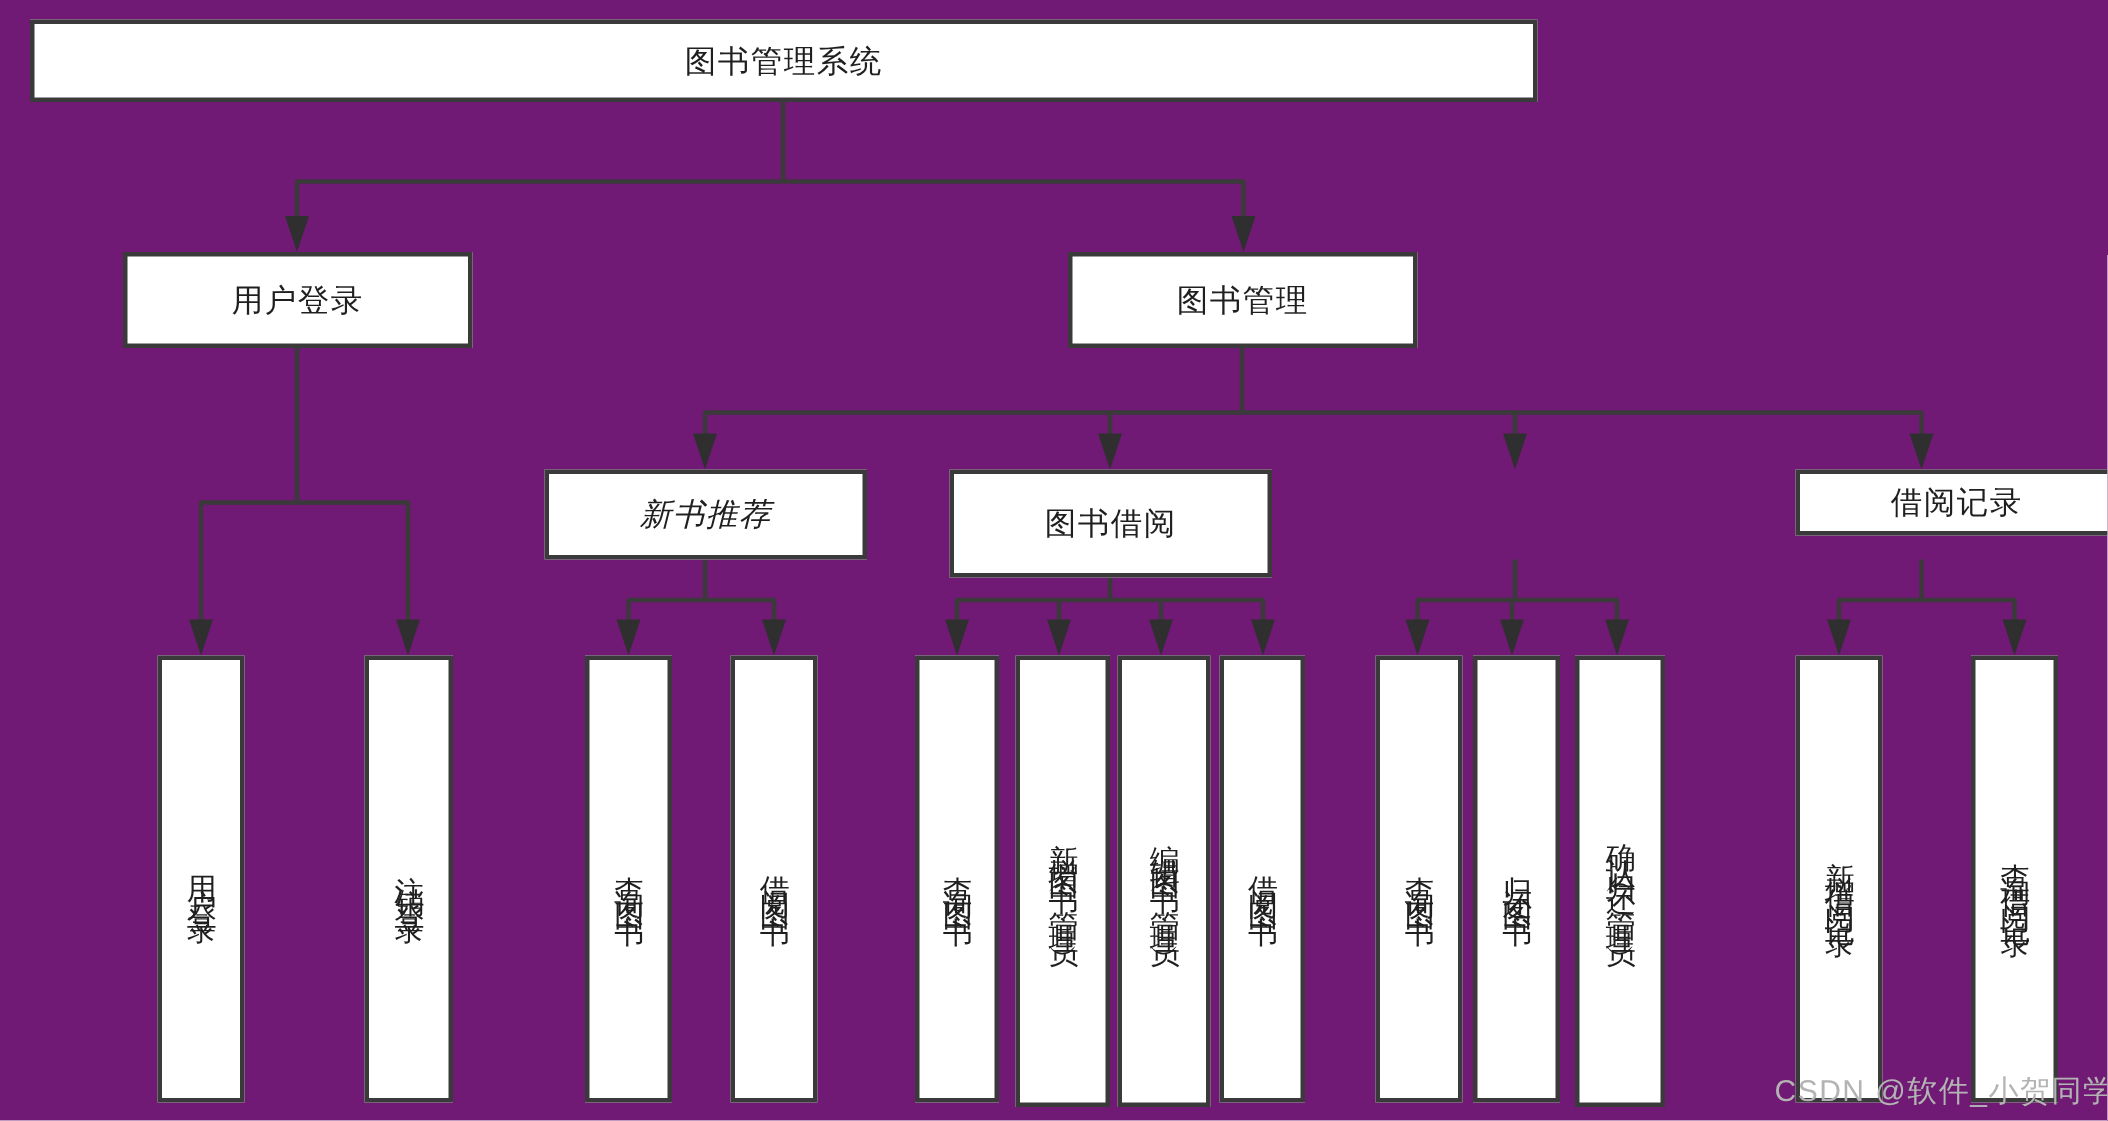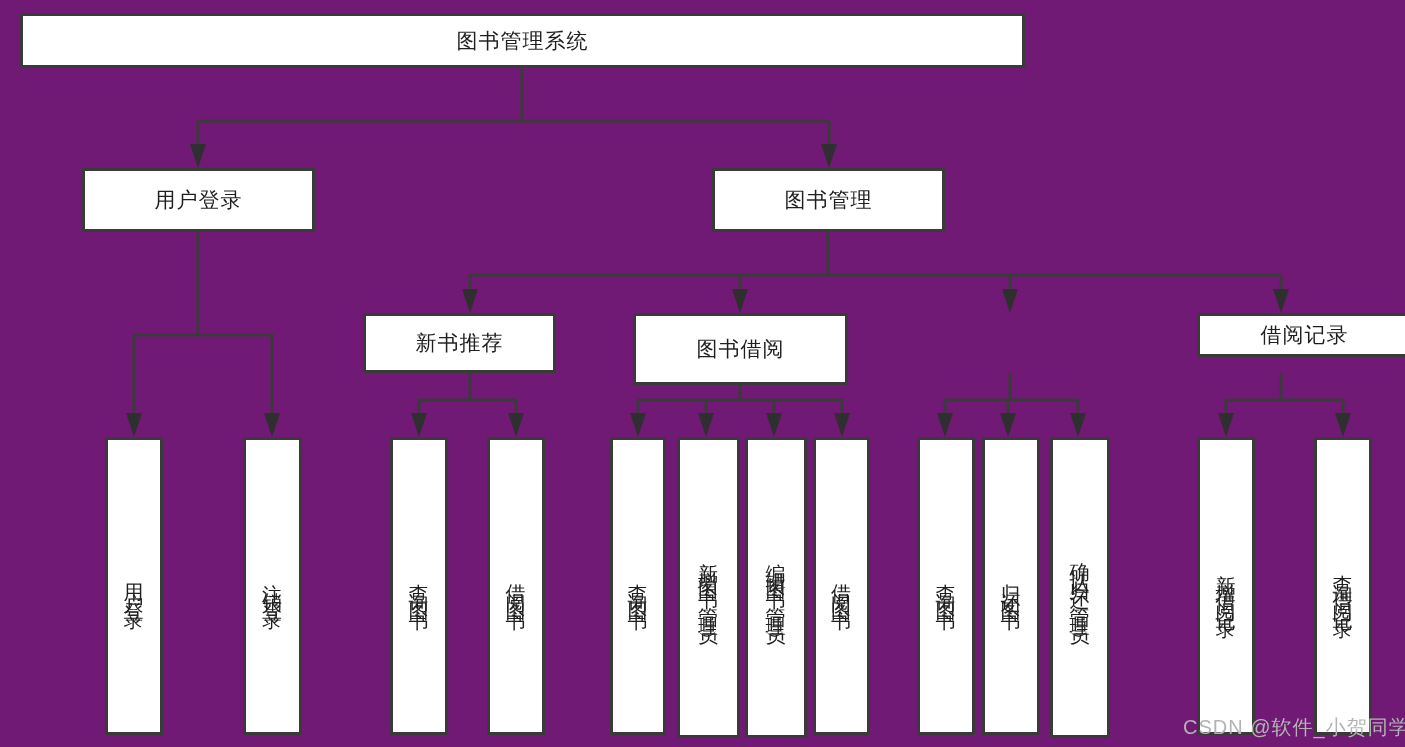--- a/index.html
+++ b/index.html
@@ -94,21 +94,21 @@
     <span class="lbl">图书管理系统</span>
   </div>
 
   <div class="box" style="left:82px;top:168px;width:233px;height:64px;">
     <span class="lbl">用户登录</span>
   </div>
   <div class="box" style="left:712px;top:168px;width:233px;height:64px;">
     <span class="lbl">图书管理</span>
   </div>
 
-  <div class="box" style="left:363px;top:313px;width:193px;height:60px;">
+  <div class="box" style="left:363px;top:313px;width:215px;height:60px;font-style:italic;">
     <span class="lbl">新书推荐</span>
   </div>
   <div class="box" style="left:633px;top:313px;width:215px;height:72px;">
     <span class="lbl">图书借阅</span>
   </div>
   <div class="box" style="left:1197px;top:313px;width:215px;height:44px;">
     <span class="lbl">借阅记录</span>
   </div>
 
   <div class="box leaf" style="left:105px;top:437px;width:58px;height:298px;">

